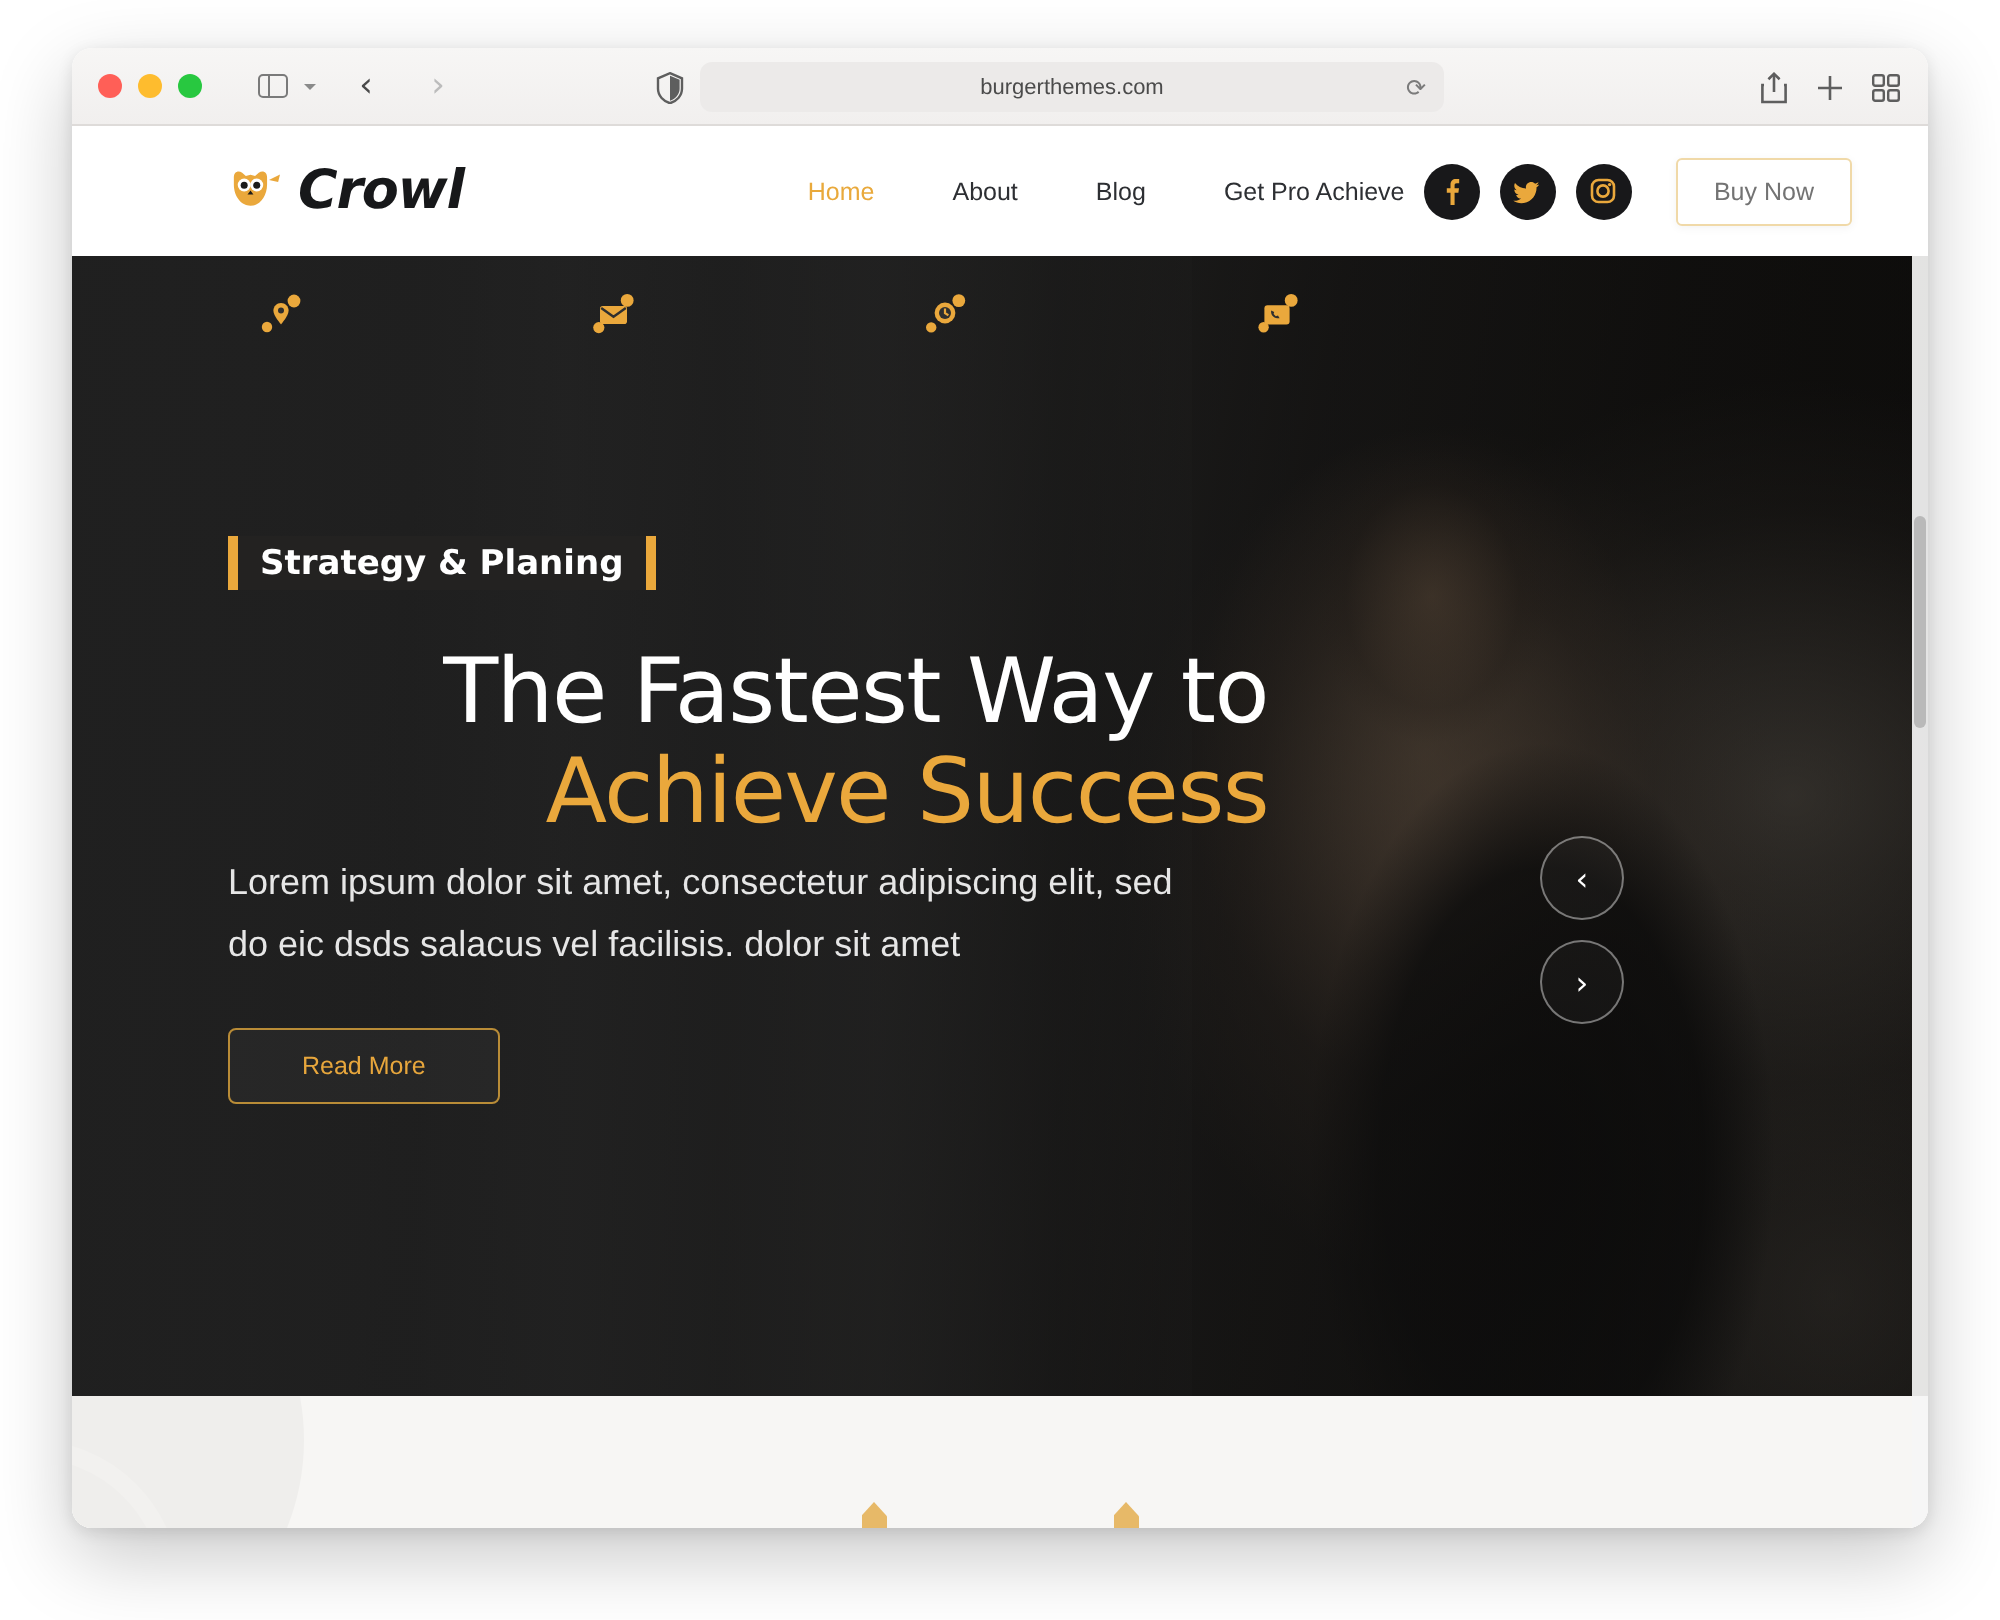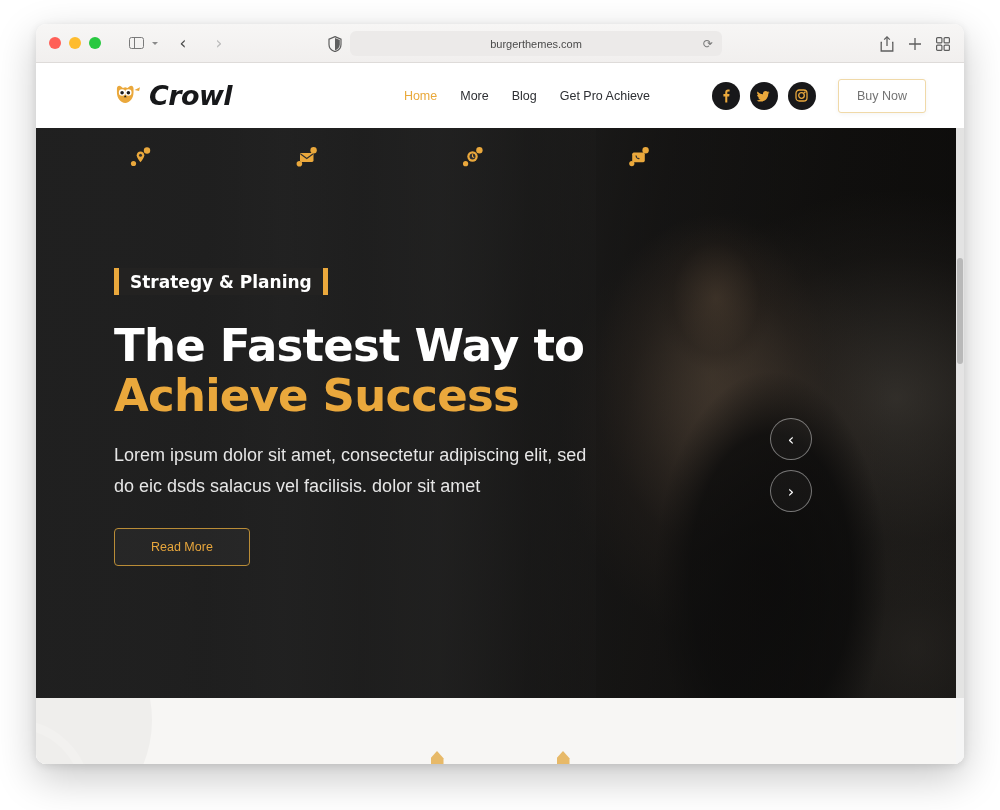--- a/index.html
+++ b/index.html
@@ -105,21 +105,21 @@
   }
   .brand { display: flex; align-items: center; gap: 7px; font-style: italic; }
   .owl-logo { width: 28px; height: 24px; display: block; }
   .brand-name {
     font-size: 27px; font-weight: bold; color: #17181a;
     letter-spacing: -0.6px;
     font-family: "DejaVu Sans", sans-serif;
   }
 
   .main-nav {
-    display: flex; align-items: center; gap: 23px;
+    display: flex; align-items: center; gap: 39px;
     margin-left: 172px;
   }
   .nav-link {
     font-size: 12.5px; color: #2d2f33; white-space: nowrap;
     cursor: pointer;
   }
   .nav-link.active { color: #e9a93b; }
 
   .header-right {
     margin-left: auto;
@@ -206,25 +206,26 @@
     content: ""; position: absolute; top: 0; bottom: 0; width: 5px;
     background: #eaa83c;
   }
   .badge::before { left: 0; }
   .badge::after { right: 0; }
   .badge-text {
     color: #ffffff; font-size: 17px; font-weight: bold;
     font-family: "DejaVu Sans", sans-serif;
   }
   .hero-title {
-    font-size: 45px; line-height: 1.12; font-weight: bold;
+    font-size: 45px; line-height: 1.12; font-weight: normal;
     letter-spacing: -0.8px;
     font-family: "DejaVu Sans", sans-serif;
     color: #ffffff;
-    margin-bottom: 18px;
+    margin-bottom: 4px;
+    text-align: right;
   }
   .hero-title .gold { color: #eaa83c; display: block; }
   .hero-desc {
     color: #e6e6e6; font-size: 18px; line-height: 1.72;
     max-width: 480px;
     margin-bottom: 26px;
   }
   .read-more-btn {
     display: inline-block;
     padding: 11px 36px;
@@ -372,21 +373,21 @@
             <circle cx="15.4" cy="9.4" r="1.9" fill="#1b1b1b"></circle>
             <path d="M12 12.2 L10.4 14.4 L13.6 14.4 Z" fill="#1b1b1b"></path>
             <path d="M22 6.5 L28 3.5 L27 7.6 Z" fill="#eaa83c"></path>
           </svg>
         </span>
         <span class="brand-name">Crowl</span>
       </div>
 
       <nav class="main-nav">
         <span class="nav-link active">Home</span>
-        <span class="nav-link">More</span>
+        <span class="nav-link">About</span>
         <span class="nav-link">Blog</span>
         <span class="nav-link">Get Pro Achieve</span>
       </nav>
 
       <div class="header-right">
         <span class="social-btn">
           <svg width="15" height="15" viewBox="0 0 15 15">
             <path d="M9.3 14.5 V8.4 H11.2 L11.5 6.1 H9.3 V4.7 C9.3 4.05 9.5 3.6 10.45 3.6 H11.6 V1.55 C11.35 1.52 10.7 1.45 9.95 1.45 C8.35 1.45 7.25 2.42 7.25 4.2 V6.1 H5.4 V8.4 H7.25 V14.5 Z" fill="#eaa83c"></path>
           </svg>
         </span>

